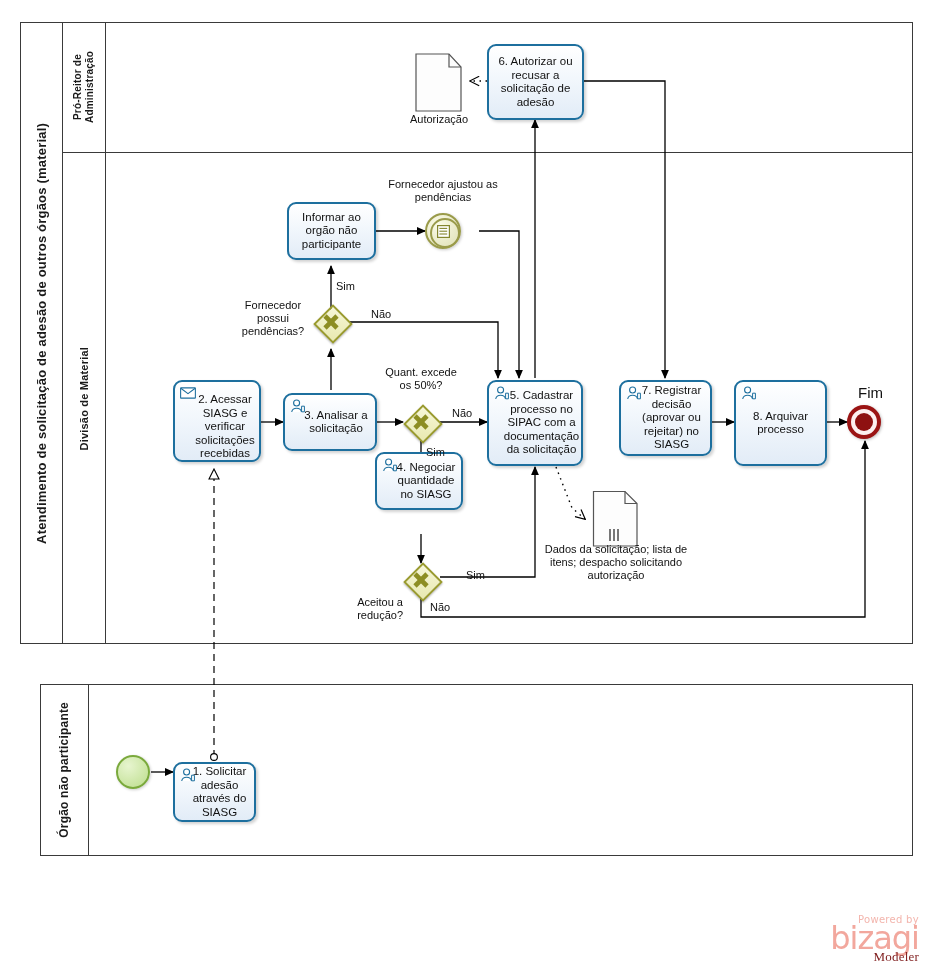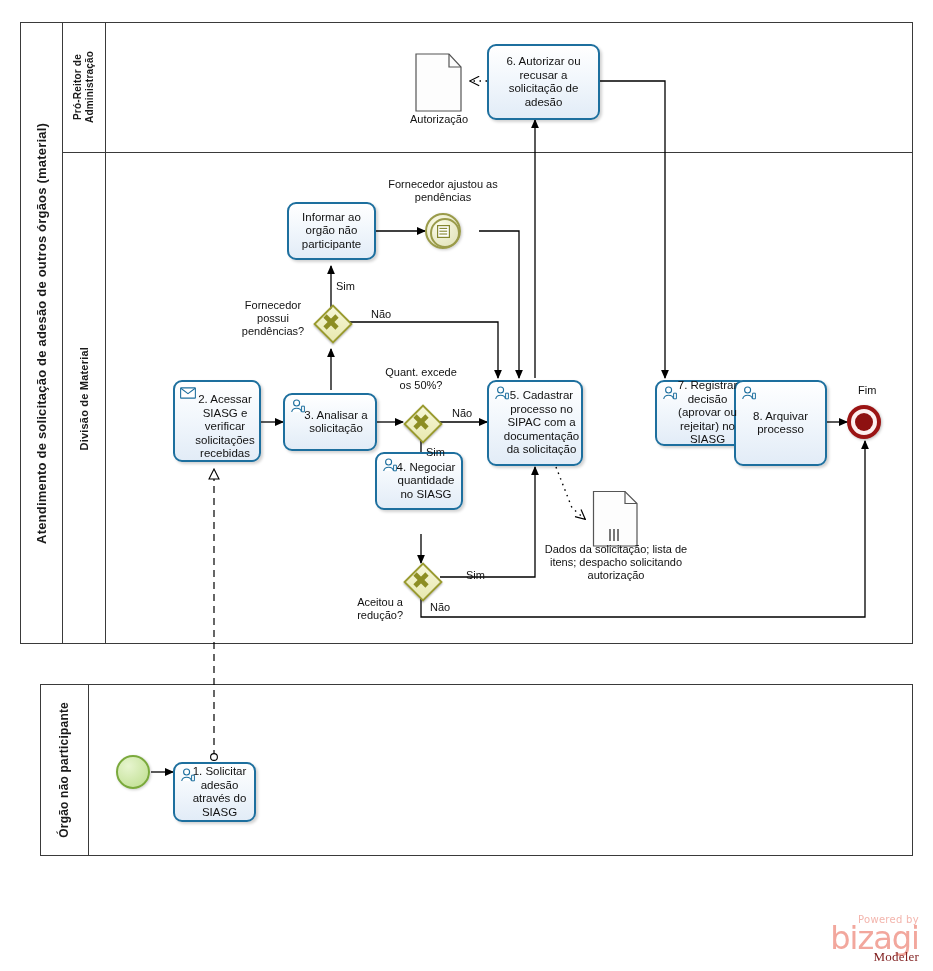--- a/index.html
+++ b/index.html
@@ -51,21 +51,21 @@
           background:radial-gradient(circle at 35% 30%,#fbfbe8,#dedfb4);
           box-shadow:1px 1px 3px rgba(0,0,0,0.22);}
   .ev-int .ring2{position:absolute;left:3px;top:3px;width:26px;height:26px;
                  border:2px solid #9a9b4a;border-radius:50%;}
 
   
   .doc{position:absolute;}
   .lbl{position:absolute;font-size:11px;line-height:13px;text-align:center;color:#111;}
   .flowlbl{position:absolute;font-size:11px;line-height:13px;color:#111;
            background:transparent;white-space:nowrap;}
-  .tasklbl{position:absolute;font-size:11px;color:#111;padding-left:8px;}
+  .tasklbl{position:absolute;font-size:15px;color:#111;padding-left:8px;}
   svg.ov{position:absolute;left:0;top:0;width:933px;height:971px;overflow:visible;}
 
   
   .logo{position:absolute;right:14px;bottom:6px;text-align:right;
         font-family:"DejaVu Sans", sans-serif;color:#f0a9a0;}
   .logo .pw{font-size:10px;color:#f3b5ad;letter-spacing:.3px;margin-bottom:-6px;}
   .logo .bz{font-size:32px;font-weight:normal;color:#f2a79d;letter-spacing:-1px;}
   .logo .md{font-size:13px;color:#7f1d1d;margin-top:-8px;letter-spacing:.2px;font-family:Liberation Serif, serif;}
 </style>
 </head>
@@ -197,39 +197,39 @@
 
   <div class="task" style="left:487px;top:380px;width:96px;height:86px;">
     <svg class="tico" viewBox="0 0 16 14">
       <circle cx="6.6" cy="4" r="3" fill="#fff" stroke="#1d6f9e" stroke-width="1.1"></circle>
       <path d="M1.7,13 a5,4.6 0 0 1 9.8,0" fill="#fff" stroke="#1d6f9e" stroke-width="1.1"></path>
       <path d="M11.6,7.2 l2.8,0 l0,5.6 l-2.8,0 z" fill="#fff" stroke="#1d6f9e" stroke-width="1"></path>
     </svg>
     <span class="txt" style="padding-left:13px;">5. Cadastrar processo no SIPAC com a documentação da solicitação</span>
   </div>
 
-  <div class="task" style="left:619px;top:380px;width:93px;height:66px;margin-left:36px;">
+  <div class="task" style="left:619px;top:380px;width:93px;height:76px;">
     <svg class="tico" viewBox="0 0 16 14">
       <circle cx="6.6" cy="4" r="3" fill="#fff" stroke="#1d6f9e" stroke-width="1.1"></circle>
       <path d="M1.7,13 a5,4.6 0 0 1 9.8,0" fill="#fff" stroke="#1d6f9e" stroke-width="1.1"></path>
       <path d="M11.6,7.2 l2.8,0 l0,5.6 l-2.8,0 z" fill="#fff" stroke="#1d6f9e" stroke-width="1"></path>
     </svg>
     <span class="txt" style="padding-left:12px;">7. Registrar decisão (aprovar ou rejeitar) no SIASG</span>
   </div>
 
   <div class="task" style="left:734px;top:380px;width:93px;height:86px;">
     <svg class="tico" viewBox="0 0 16 14">
       <circle cx="6.6" cy="4" r="3" fill="#fff" stroke="#1d6f9e" stroke-width="1.1"></circle>
       <path d="M1.7,13 a5,4.6 0 0 1 9.8,0" fill="#fff" stroke="#1d6f9e" stroke-width="1.1"></path>
       <path d="M11.6,7.2 l2.8,0 l0,5.6 l-2.8,0 z" fill="#fff" stroke="#1d6f9e" stroke-width="1"></path>
     </svg>
     <span class="txt">8. Arquivar processo</span>
   </div>
 
-  <div class="task" style="left:487px;top:44px;width:113px;height:76px;align-items:center;">
+  <div class="task" style="left:487px;top:44px;width:97px;height:76px;align-items:center;">
     <span class="txt">6. Autorizar ou recusar a solicitação de adesão</span>
   </div>
 
   <div class="doc" style="left:414px;top:52px;width:50px;height:62px;">
     <svg width="50" height="62" viewBox="0 0 50 62">
       <path d="M2,2 L35,2 L47,15 L47,59 L2,59 Z" fill="#fdfdfd" stroke="#555" stroke-width="1.2"></path>
       <path d="M35,2 L35,15 L47,15" fill="none" stroke="#555" stroke-width="1.2"></path>
     </svg>
   </div>
   <div class="lbl" style="left:389px;top:113px;width:100px;">Autorização</div>

